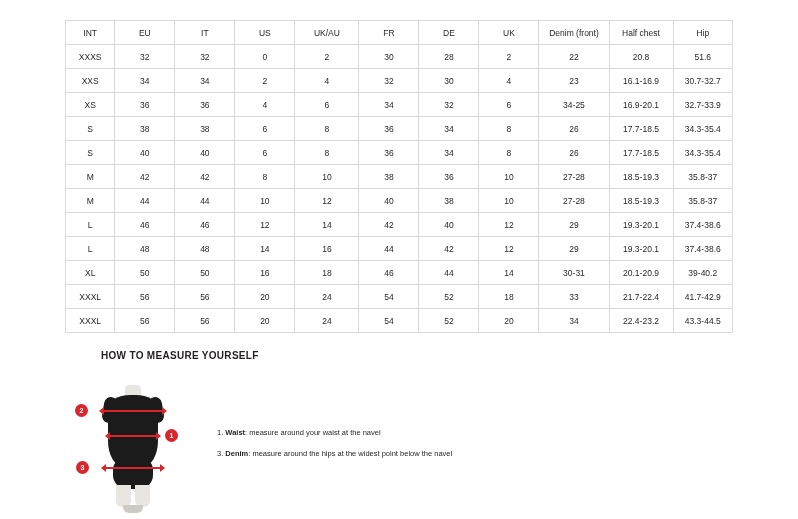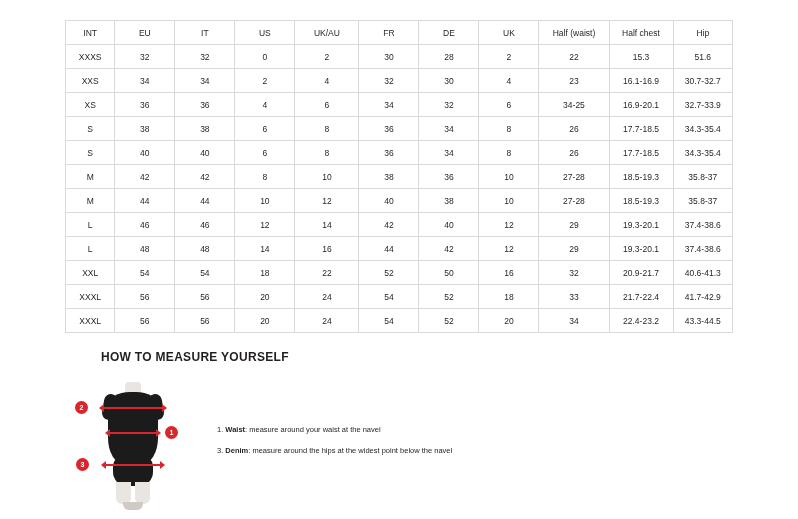--- a/index.html
+++ b/index.html
@@ -61,25 +61,25 @@
     padding-left: 7px;
   }
 
   .measure-section {
     position: absolute;
     left: 65px;
     top: 350px;
     width: 690px;
   }
   .measure-title {
-    font-size: 12px;
+    font-size: 10px;
     font-weight: bold;
     letter-spacing: 0.3px;
     color: #231f20;
-    margin-bottom: 10px;
+    margin-bottom: 16px;
     padding-left: 36px;
   }
   .measure-body {
     display: flex;
     align-items: center;
   }
   .figure-box {
     width: 120px;
     height: 135px;
     position: relative;
@@ -226,37 +226,37 @@
     <thead>
       <tr>
         <th>INT</th>
         <th>EU</th>
         <th>IT</th>
         <th>US</th>
         <th>UK/AU</th>
         <th>FR</th>
         <th>DE</th>
         <th>UK</th>
-        <th class="left-cell">Half (waist)</th>
+        <th class="left-cell">Denim (front)</th>
         <th class="left-cell">Half chest</th>
         <th class="left-cell">Hip</th>
       </tr>
     </thead>
     <tbody>
       <tr>
         <td>XXXS</td>
         <td>32</td>
         <td>32</td>
         <td>0</td>
         <td>2</td>
         <td>30</td>
         <td>28</td>
         <td>2</td>
         <td class="left-cell">22</td>
-        <td class="left-cell">15.3</td>
+        <td class="left-cell">20.8</td>
         <td class="left-cell">51.6</td>
       </tr>
       <tr>
         <td>XXS</td>
         <td>34</td>
         <td>34</td>
         <td>2</td>
         <td>4</td>
         <td>32</td>
         <td>30</td>
@@ -350,31 +350,31 @@
         <td>14</td>
         <td>16</td>
         <td>44</td>
         <td>42</td>
         <td>12</td>
         <td class="left-cell">29</td>
         <td class="left-cell">19.3-20.1</td>
         <td class="left-cell">37.4-38.6</td>
       </tr>
       <tr>
-        <td>XXL</td>
-        <td>54</td>
-        <td>54</td>
-        <td>18</td>
-        <td>22</td>
-        <td>52</td>
+        <td>XL</td>
+        <td>50</td>
         <td>50</td>
         <td>16</td>
-        <td class="left-cell">32</td>
-        <td class="left-cell">20.9-21.7</td>
-        <td class="left-cell">40.6-41.3</td>
+        <td>18</td>
+        <td>46</td>
+        <td>44</td>
+        <td>14</td>
+        <td class="left-cell">30-31</td>
+        <td class="left-cell">20.1-20.9</td>
+        <td class="left-cell">39-40.2</td>
       </tr>
       <tr>
         <td>XXXL</td>
         <td>56</td>
         <td>56</td>
         <td>20</td>
         <td>24</td>
         <td>54</td>
         <td>52</td>
         <td>18</td>

